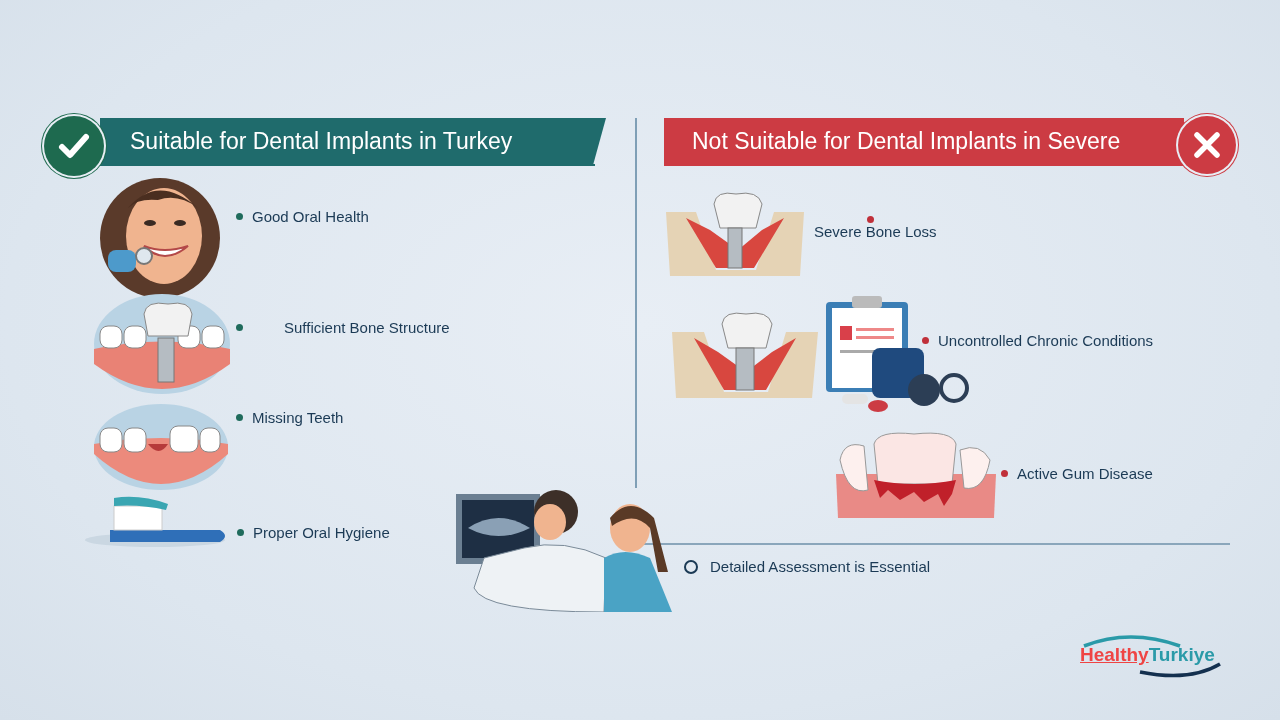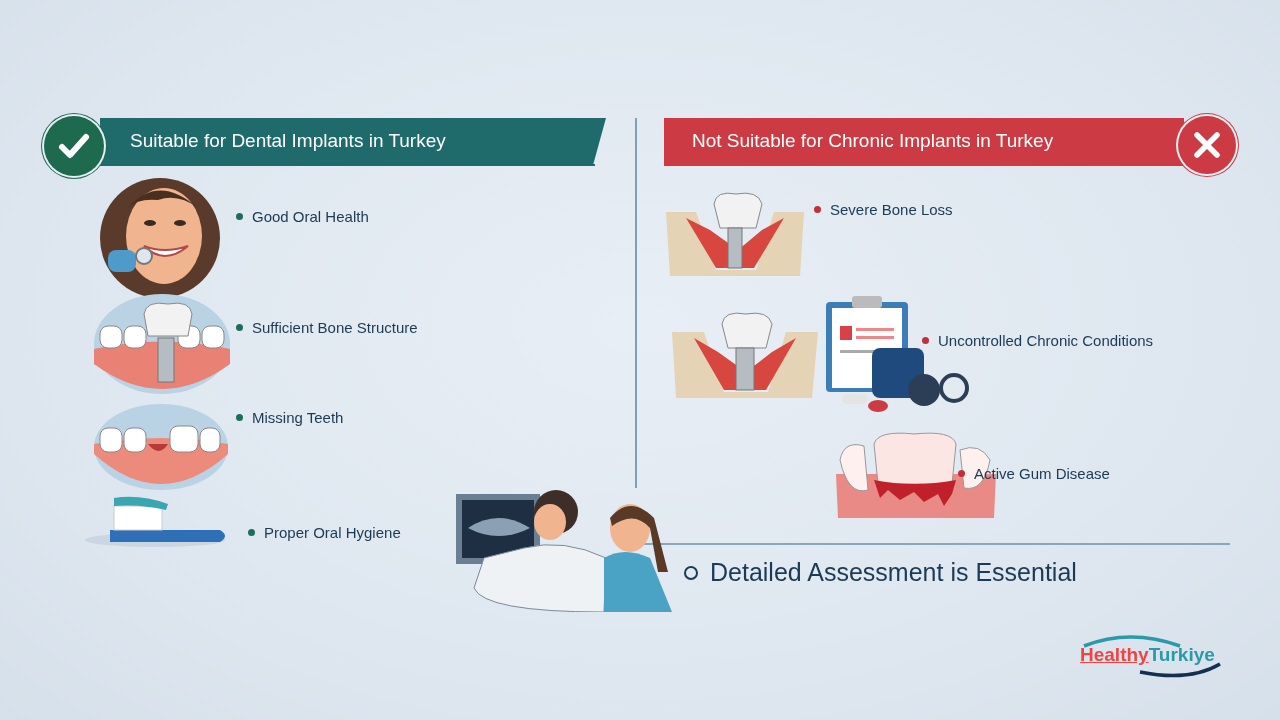--- a/index.html
+++ b/index.html
@@ -6,21 +6,21 @@
   body{width:1280px;height:720px;overflow:hidden;position:relative;
     background:radial-gradient(ellipse at 50% 45%, #e8eef5 0%, #dde6ef 70%, #d6e0ea 100%);
     font-family:"Liberation Sans", sans-serif;}
   .abs{position:absolute;}
   
   .hdr-left{left:100px;top:118px;width:506px;height:46px;background:#1f6b6c;
     clip-path:polygon(0 0,100% 0,97.5% 100%,0 100%);}
   .hdr-left-line{left:100px;top:164px;width:495px;height:2px;background:#1f6b6c;}
   .hdr-right{left:664px;top:118px;width:520px;height:46px;background:#cc3b43;}
   .hdr-right-line{left:664px;top:164px;width:520px;height:2px;background:#cc3b43;}
-  .hdr-text{color:#fff;font-size:19px;line-height:46px;white-space:nowrap;}
+  .hdr-text{color:#fff;font-size:23px;line-height:46px;white-space:nowrap;}
   .check-badge{left:44px;top:116px;width:60px;height:60px;border-radius:50%;background:#1e6a4f;
     box-shadow:0 0 0 2px #e8eef5, 0 0 0 3px #1e6a4f;display:flex;align-items:center;justify-content:center;}
   .x-badge{left:1178px;top:116px;width:58px;height:58px;border-radius:50%;background:#cc3b43;
     box-shadow:0 0 0 2px #e8eef5, 0 0 0 3px #cc3b43;display:flex;align-items:center;justify-content:center;}
   .divider{left:635px;top:118px;width:2px;height:370px;background:#7f9fb6;}
   .hline{left:640px;top:543px;width:590px;height:2px;background:#8aa6bb;}
   .item{display:flex;align-items:center;white-space:nowrap;color:#1b3a55;font-size:15px;}
   .dot{width:7px;height:7px;border-radius:50%;margin-right:9px;display:inline-block;}
   .dot.g{background:#1f6b5c;}
   .dot.r{background:#c0303a;}
@@ -35,21 +35,21 @@
   <div class="hdr-text" style="padding-left:30px;">Suitable for Dental Implants in Turkey</div>
 </div>
 <div class="abs hdr-left-line"></div>
 <div class="abs check-badge">
   <svg width="34" height="34" viewBox="0 0 34 34">
       <path d="M5 18 L13 26 L29 8" stroke="#fff" stroke-width="6" fill="none" stroke-linecap="round" stroke-linejoin="round"></path>
     </svg>
 </div>
 
 <div class="abs hdr-right">
-  <div class="hdr-text" style="padding-left:28px;">Not Suitable for Chronic Implants in Turkey</div>
+  <div class="hdr-text" style="padding-left:28px;">Not Suitable for Dental Implants in Severe</div>
 </div>
 <div class="abs hdr-right-line"></div>
 <div class="abs x-badge">
   <svg width="30" height="30" viewBox="0 0 30 30">
       <path d="M5 5 L25 25 M25 5 L5 25" stroke="#fff" stroke-width="5.5" stroke-linecap="round"></path>
     </svg>
 </div>
 
 <div class="abs divider"></div>
 
@@ -94,29 +94,29 @@
     <path d="M30 38 L140 38 Q150 44 140 50 L30 50Z" fill="#2f6fb8"></path>
     <rect x="34" y="14" width="48" height="24" fill="#fff" stroke="#ccc"></rect>
     <path d="M34 6 Q60 2 88 12 L86 18 Q60 12 34 14Z" fill="#3aa6b2"></path>
   </svg>
 </div>
 
 <div class="abs item" style="left:236px;top:208px;">
   <span class="dot g"></span>
   <span>Good Oral Health</span>
 </div>
-<div class="abs item" style="left:236px;top:319px;">
+<div class="abs item" style="left:236px;top:319px;gap:32px;">
   <span class="dot g"></span>
   <span>Sufficient Bone Structure</span>
 </div>
 <div class="abs item" style="left:236px;top:409px;">
   <span class="dot g"></span>
   <span>Missing Teeth</span>
 </div>
-<div class="abs item" style="left:248px;top:524px;">
+<div class="abs item" style="left:237px;top:524px;">
   <span class="dot g"></span>
   <span>Proper Oral Hygiene</span>
 </div>
 
 <div class="abs" style="left:666px;top:190px;width:138px;height:86px;">
   <svg width="138" height="86" viewBox="0 0 138 86">
     <path d="M0 22 L30 22 L50 80 L90 80 L108 22 L138 22 L134 86 L4 86Z" fill="#e5d3b5"></path>
     <path d="M20 28 L50 78 L88 78 L118 28 L96 40 L72 60 L44 40Z" fill="#d8473f"></path>
     <path d="M48 14 Q50 0 70 4 Q92 0 96 14 L90 38 L54 38Z" fill="#f2f2f2" stroke="#888"></path>
     <rect x="62" y="38" width="14" height="40" fill="#b5bcc2" stroke="#777"></rect>
@@ -149,48 +149,48 @@
 <div class="abs" style="left:834px;top:430px;width:164px;height:90px;">
   <svg width="164" height="90" viewBox="0 0 164 90">
     <path d="M2 44 L162 44 L160 88 L4 88Z" fill="#e98a86"></path>
     <path d="M6 30 Q10 10 30 16 L34 60 Q14 66 6 30Z" fill="#fdf0ee" stroke="#999"></path>
     <path d="M40 14 Q44 0 80 4 Q118 0 122 14 L118 54 L44 54Z" fill="#fbe6e4" stroke="#999"></path>
     <path d="M126 20 Q146 12 156 30 Q150 62 130 58Z" fill="#fdf0ee" stroke="#999"></path>
     <path d="M40 50 Q80 58 122 50 L118 64 L110 76 L104 64 L90 72 L80 62 L66 70 L54 60 L46 68Z" fill="#c0202a"></path>
   </svg>
 </div>
 
-<div class="abs item" style="left:814px;top:201px;">
+<div class="abs item" style="left:814px;top:216px;flex-direction:column;">
   <span class="dot r"></span>
   <span>Severe Bone Loss</span>
 </div>
 <div class="abs item" style="left:922px;top:332px;justify-content:center;">
   <span class="dot r"></span>
   <span>Uncontrolled Chronic Conditions</span>
 </div>
-<div class="abs item" style="left:958px;top:465px;">
+<div class="abs item" style="left:1001px;top:465px;">
   <span class="dot r"></span>
   <span>Active Gum Disease</span>
 </div>
 
 <div class="abs hline"></div>
 <div class="abs" style="left:454px;top:488px;width:220px;height:124px;">
   <svg width="220" height="124" viewBox="0 0 220 124">
     <rect x="2" y="6" width="84" height="70" fill="#6b7f92"></rect>
     <rect x="8" y="12" width="72" height="58" fill="#1e2f44"></rect>
     <path d="M14 40 Q44 20 76 40 Q44 56 14 40Z" fill="#8aa0b5"></path>
     <path d="M30 70 L20 100 Q30 124 150 124 L152 70 Q110 50 70 60Z" fill="#eef2f5" stroke="#7a8a98"></path>
     <circle cx="102" cy="24" r="22" fill="#3d2f28"></circle>
     <ellipse cx="96" cy="34" rx="16" ry="18" fill="#f0b48f"></ellipse>
     <path d="M150 70 Q170 58 196 70 L218 124 L150 124Z" fill="#4aa3c5"></path>
     <ellipse cx="176" cy="40" rx="20" ry="24" fill="#f0b48f"></ellipse>
     <path d="M156 30 Q176 6 200 30 L214 84 L204 84 L196 40 Q180 22 158 38Z" fill="#5a3a26"></path>
   </svg>
 </div>
-<div class="abs item" style="left:684px;top:558px;font-size:25px;">
+<div class="abs item" style="left:684px;top:558px;font-size:15px;">
   <span class="ring"></span>
   <span>Detailed Assessment is Essential</span>
 </div>
 
 <div class="abs logo">
   <svg class="abs" style="left:0;top:0;" width="150" height="50" viewBox="0 0 150 50">
     <path d="M4 14 Q50 -4 100 14" stroke="#2a9aa8" stroke-width="3.5" fill="none"></path>
     <path d="M60 40 Q110 50 140 32" stroke="#14304f" stroke-width="3.5" fill="none"></path>
   </svg>
   <span class="logo-text">

